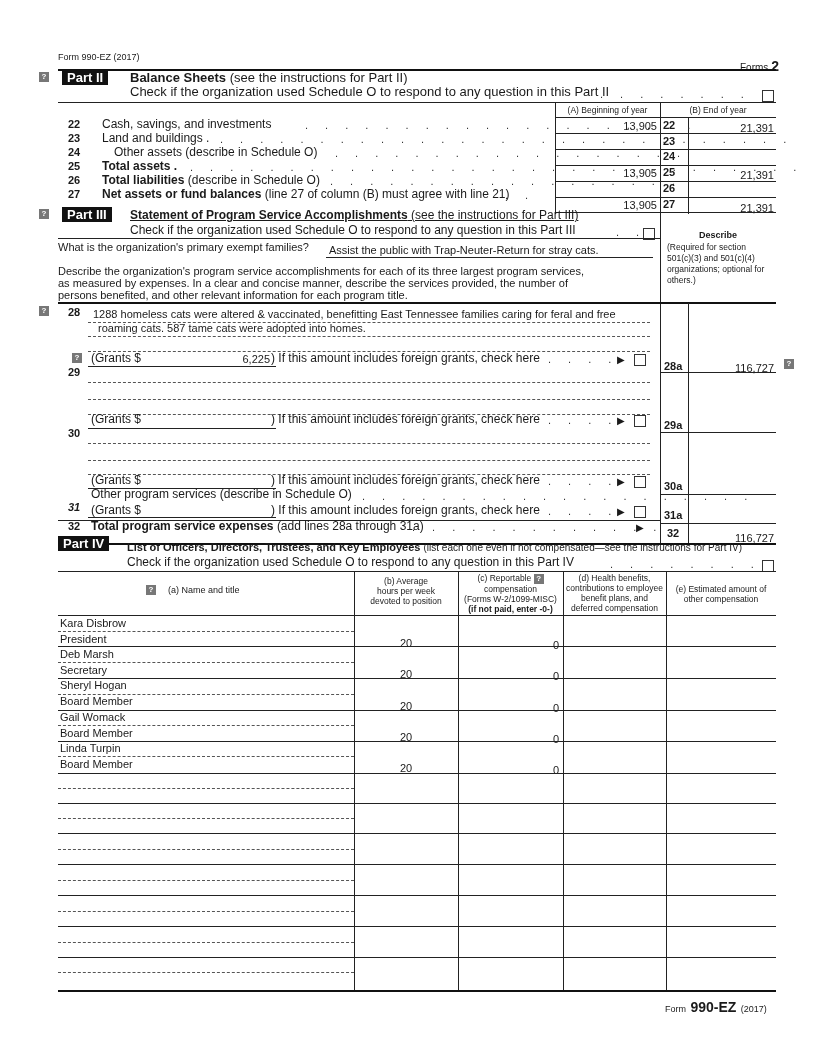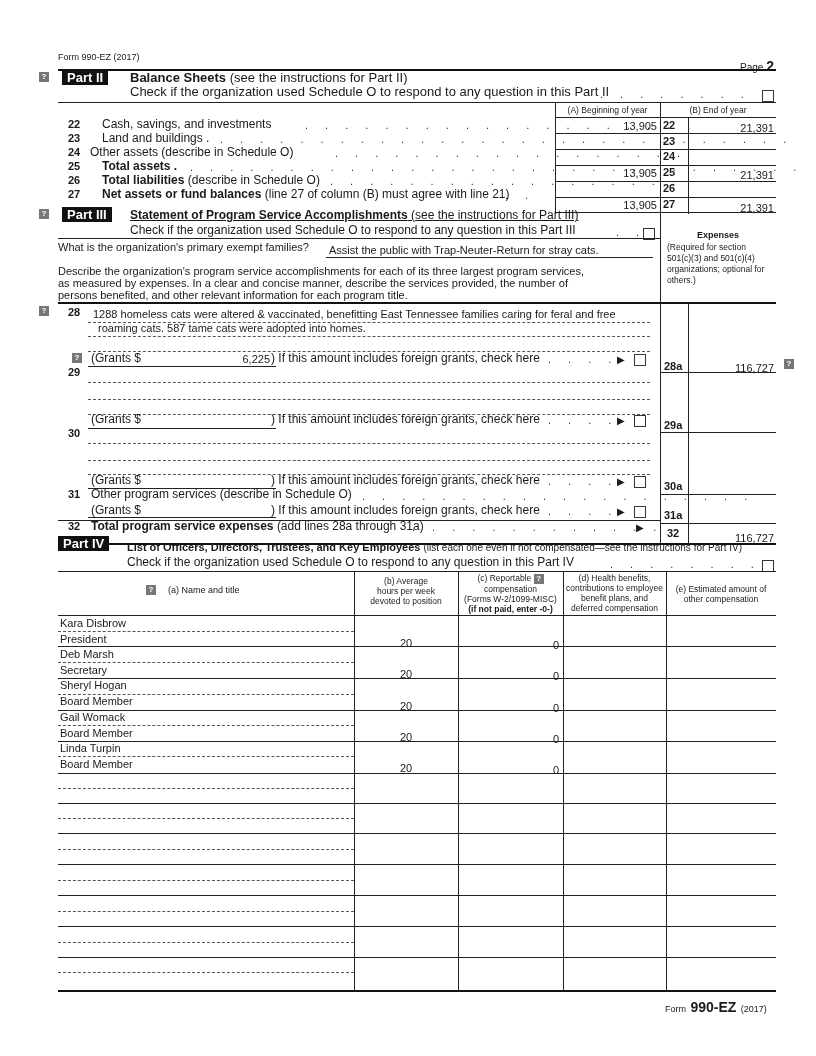--- a/index.html
+++ b/index.html
@@ -22,21 +22,21 @@
   .b{font-weight:bold;}
   .r{text-align:right;}
   .c{text-align:center;}
   .dots{letter-spacing:7px;color:#333;}
   .arrow{font-size:10px;}
 </style>
 </head>
 <body>
 
 <div class="t s9" style="left:58px;top:52px;">Form 990-EZ (2017)</div>
-<div class="t" style="left:740px;top:58px;font-size:10px;"><span>Page</span> <span class="b" style="font-size:14px;">2</span></div>
+<div class="t" style="left:740px;top:58px;font-size:10px;"><span>Forms</span> <span class="b" style="font-size:14px;">2</span></div>
 <div class="hl2" style="left:58px;top:69px;width:718px;"></div>
 
 <div class="qi" style="left:39px;top:72px;">?</div>
 <div class="part" style="left:62px;top:70px;">Part II</div>
 <div class="t s13" style="left:130px;top:70px;"><span class="b">Balance Sheets</span> <span>(see the instructions for Part II)</span></div>
 <div class="t s13" style="left:130px;top:84px;">Check if the organization used Schedule O to respond to any question in this Part II</div>
 <div class="t dots s11" style="left:600px;top:88px;">. . . . . . . .</div>
 <div class="cb" style="left:762px;top:90px;"></div>
 <div class="hl" style="left:58px;top:102px;width:718px;"></div>
 
@@ -60,21 +60,21 @@
   <div class="t num" style="left:68px;top:132px;">23</div>
   <div class="t s12" style="left:102px;top:131px;">Land and buildings .</div>
   <div class="t dots s11" style="left:220px;top:133px;">. . . . . . . . . . . . . . . . . . . . . . . . . . . . .</div>
   <div class="t s11 r" style="left:555px;top:135px;width:102px;"></div>
   <div class="t num" style="left:663px;top:135px;">23</div>
   <div class="t s11 r" style="left:690px;top:135px;width:84px;"></div>
   <div class="hl" style="left:555px;top:149px;width:221px;"></div>
 </div>
 <div>
   <div class="t num" style="left:68px;top:146px;">24</div>
-  <div class="t s12" style="left:90px;top:145px;">Other assets (describe in Schedule O)</div>
+  <div class="t s12" style="left:114px;top:145px;">Other assets (describe in Schedule O)</div>
   <div class="t dots s11" style="left:335px;top:147px;">. . . . . . . . . . . . . . . . . .</div>
   <div class="t s11 r" style="left:555px;top:151px;width:102px;"></div>
   <div class="t num" style="left:663px;top:150px;">24</div>
   <div class="t s11 r" style="left:690px;top:151px;width:84px;"></div>
   <div class="hl" style="left:555px;top:165px;width:221px;"></div>
 </div>
 <div>
   <div class="t num" style="left:68px;top:160px;">25</div>
   <div class="t s12 b" style="left:102px;top:159px;">Total assets .</div>
   <div class="t dots s11" style="left:190px;top:161px;">. . . . . . . . . . . . . . . . . . . . . . . . . . . . . . .</div>
@@ -104,21 +104,21 @@
 
 <div class="qi" style="left:39px;top:209px;">?</div>
 <div class="part" style="left:62px;top:207px;">Part III</div>
 <div class="t s12" style="left:130px;top:208px;text-decoration:underline;"><span class="b">Statement of Program Service Accomplishments</span> <span>(see the instructions for Part III)</span></div>
 <div class="t s12" style="left:130px;top:223px;">Check if the organization used Schedule O to respond to any question in this Part III</div>
 <div class="t dots s11" style="left:616px;top:226px;">. .</div>
 <div class="cb" style="left:643px;top:228px;"></div>
 <div class="hl" style="left:58px;top:238px;width:602px;"></div>
 <div class="vl" style="left:660px;top:212px;height:332px;"></div>
 
-<div class="t s9 b c" style="left:660px;top:230px;width:116px;">Expenses</div>
+<div class="t s9 b c" style="left:660px;top:230px;width:116px;">Describe</div>
 <div class="t s8" style="left:667px;top:242px;">(Required for section</div>
 <div class="t s8" style="left:667px;top:253px;">501(c)(3) and 501(c)(4)</div>
 <div class="t s8" style="left:667px;top:264px;">organizations; optional for</div>
 <div class="t s8" style="left:667px;top:275px;">others.)</div>
 
 <div class="t s11" style="left:58px;top:241px;">What is the organization's primary exempt families?</div>
 <div class="t s11" style="left:329px;top:244px;">Assist the public with Trap-Neuter-Return for stray cats.</div>
 <div class="hl" style="left:326px;top:257px;width:327px;"></div>
 
 <div class="t s11" style="left:58px;top:265px;width:596px;">Describe the organization's program service accomplishments for each of its three largest program services,</div>
@@ -177,21 +177,21 @@
   <div class="t s12" style="left:271px;top:473px;">) If this amount includes foreign grants, check here</div>
   <div class="t dots s11" style="left:548px;top:475px;">. . . .</div>
   <div class="t arrow" style="left:617px;top:476px;">▶</div>
   <div class="cb" style="left:634px;top:476px;"></div>
   <div class="t num" style="left:664px;top:480px;">30a</div>
   <div class="t s11 r" style="left:690px;top:480px;width:84px;"></div>
   <div class="hl" style="left:660px;top:494px;width:116px;"></div>
 </div>
 
 <div>
-  <div class="t num" style="left:68px;top:488px;">31</div>
+  <div class="t num" style="left:68px;top:501px;font-style:italic;">31</div>
   <div class="t s12" style="left:91px;top:487px;">Other program services (describe in Schedule O)</div>
   <div class="t dots s11" style="left:362px;top:490px;">. . . . . . . . . . . . . . . . . . . .</div>
   <div class="t s12" style="left:91px;top:503px;">(Grants $</div>
   <div class="t s11 r" style="left:160px;top:505px;width:110px;"></div>
   <div class="hl" style="left:88px;top:517px;width:188px;"></div>
   <div class="t s12" style="left:271px;top:503px;">) If this amount includes foreign grants, check here</div>
   <div class="t dots s11" style="left:548px;top:505px;">. . . .</div>
   <div class="t arrow" style="left:617px;top:506px;">▶</div>
   <div class="cb" style="left:634px;top:506px;"></div>
   <div class="t num" style="left:664px;top:509px;">31a</div>

